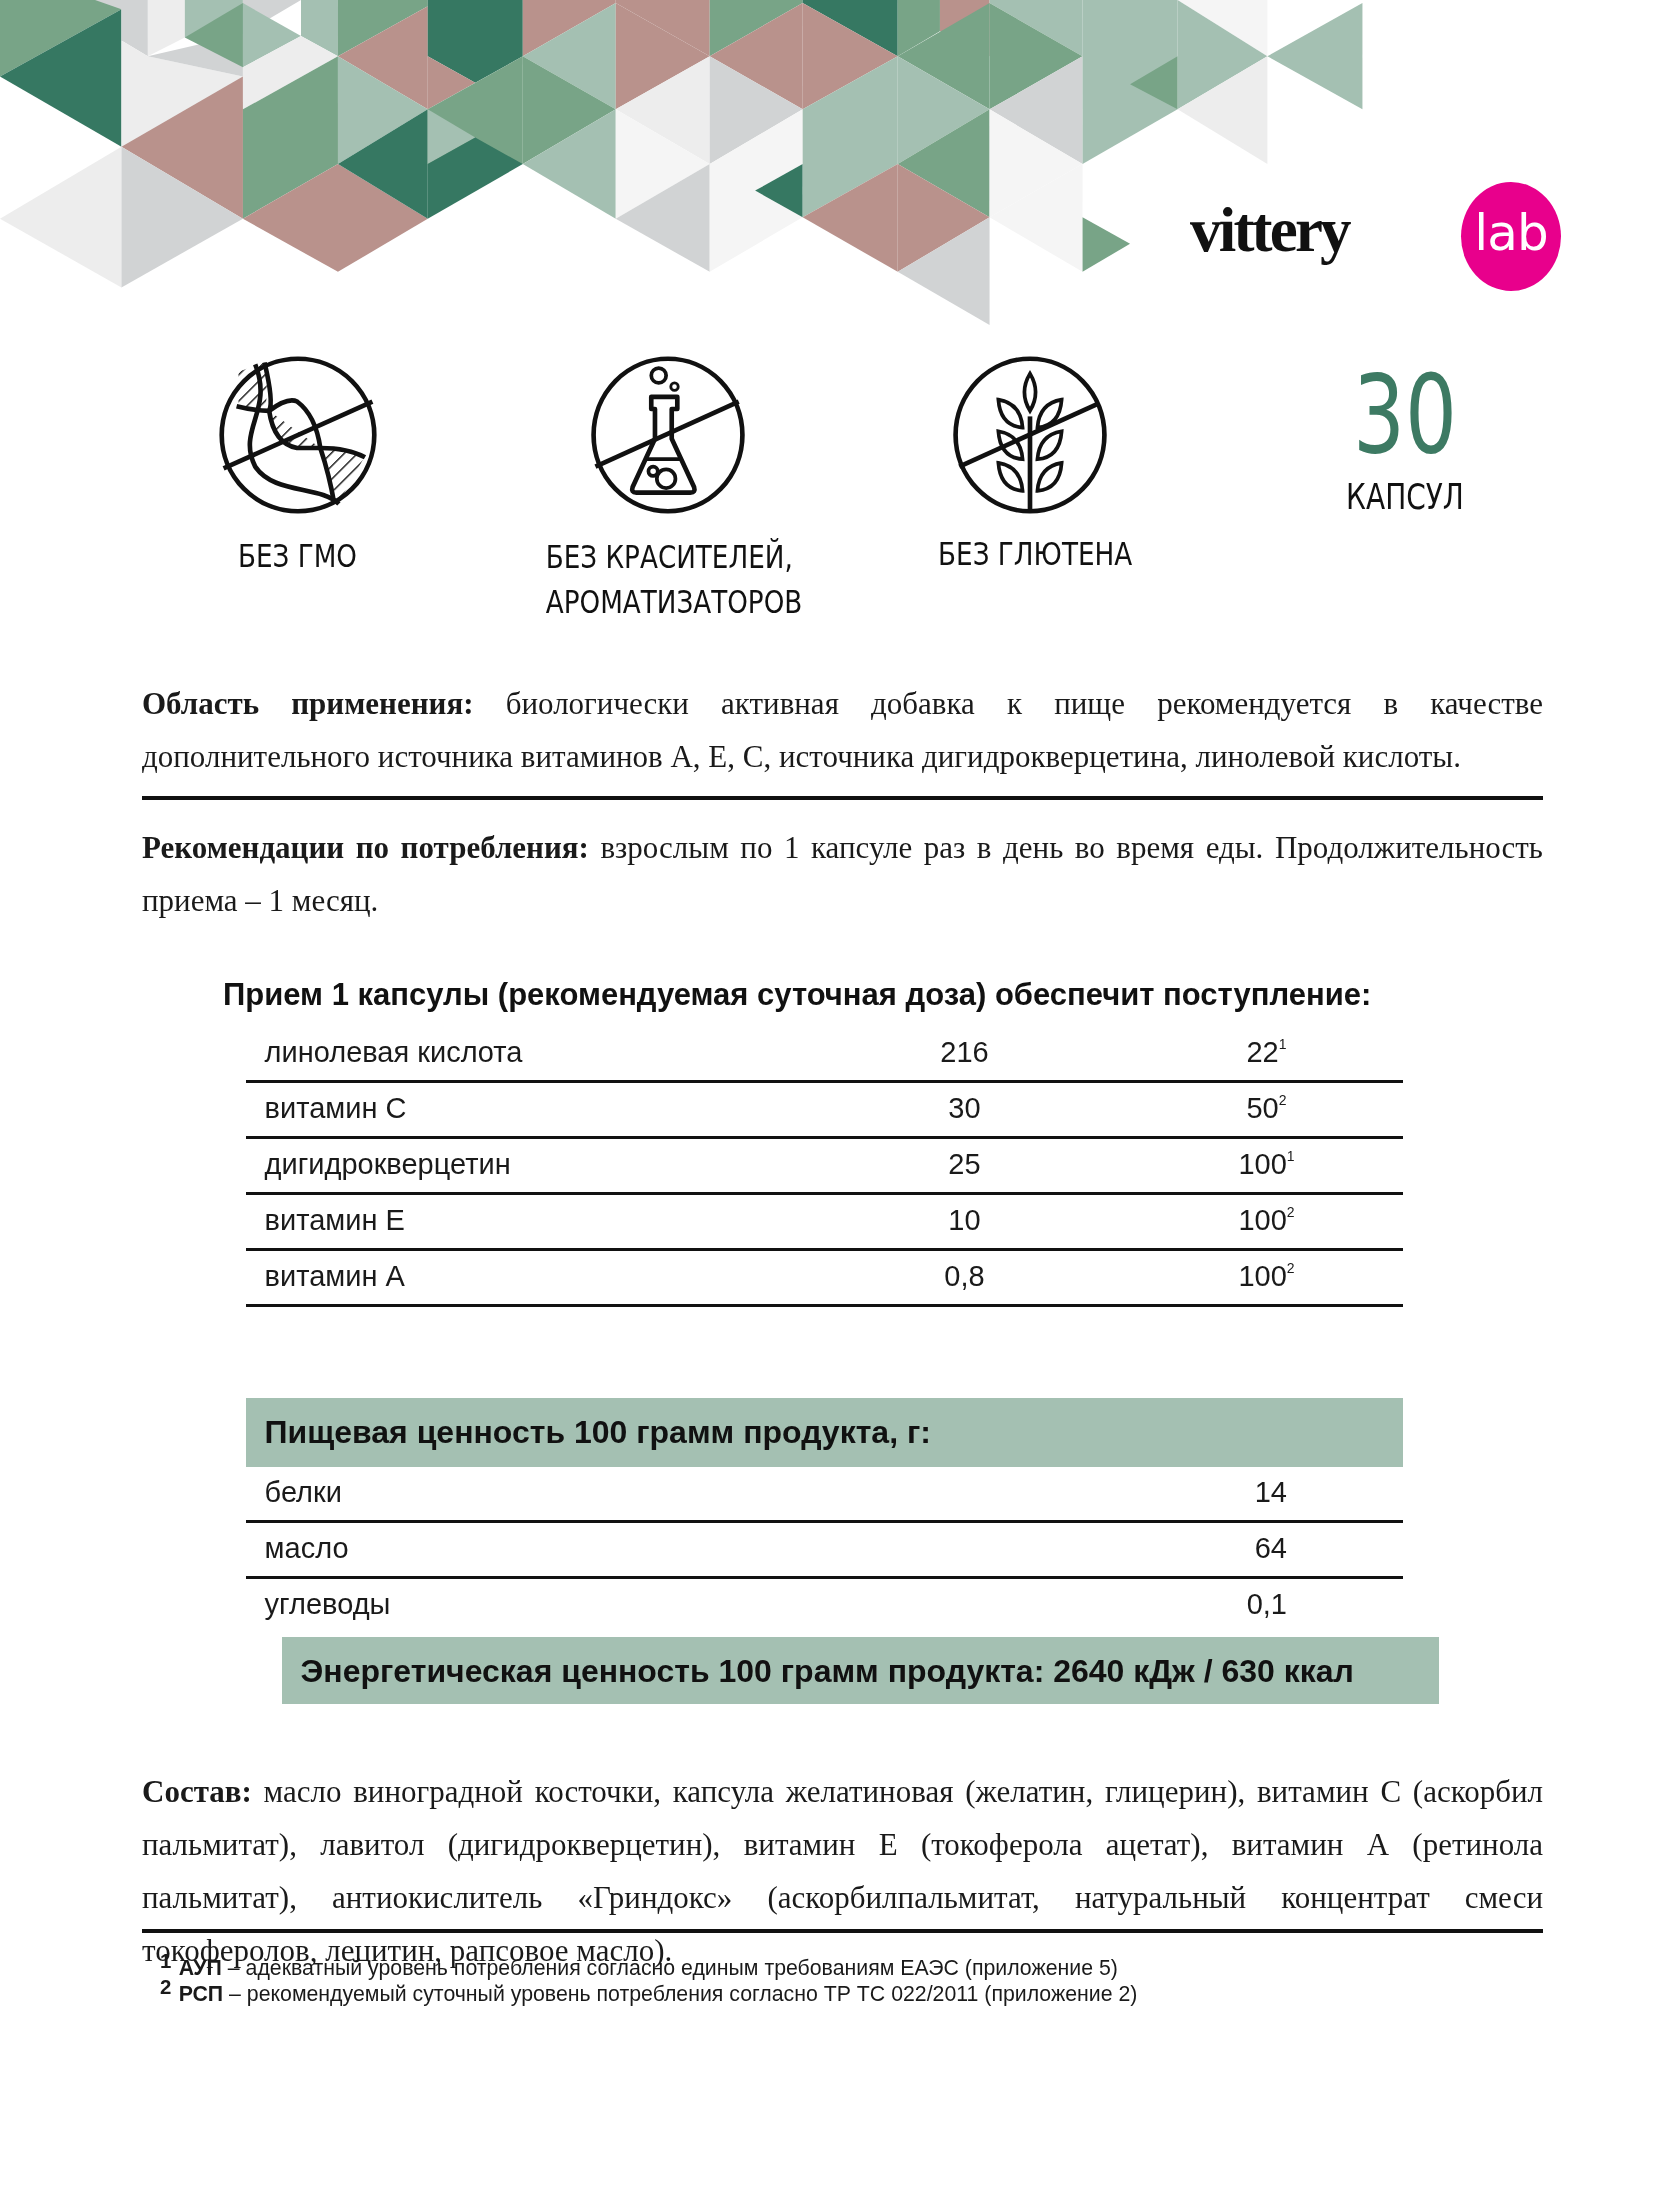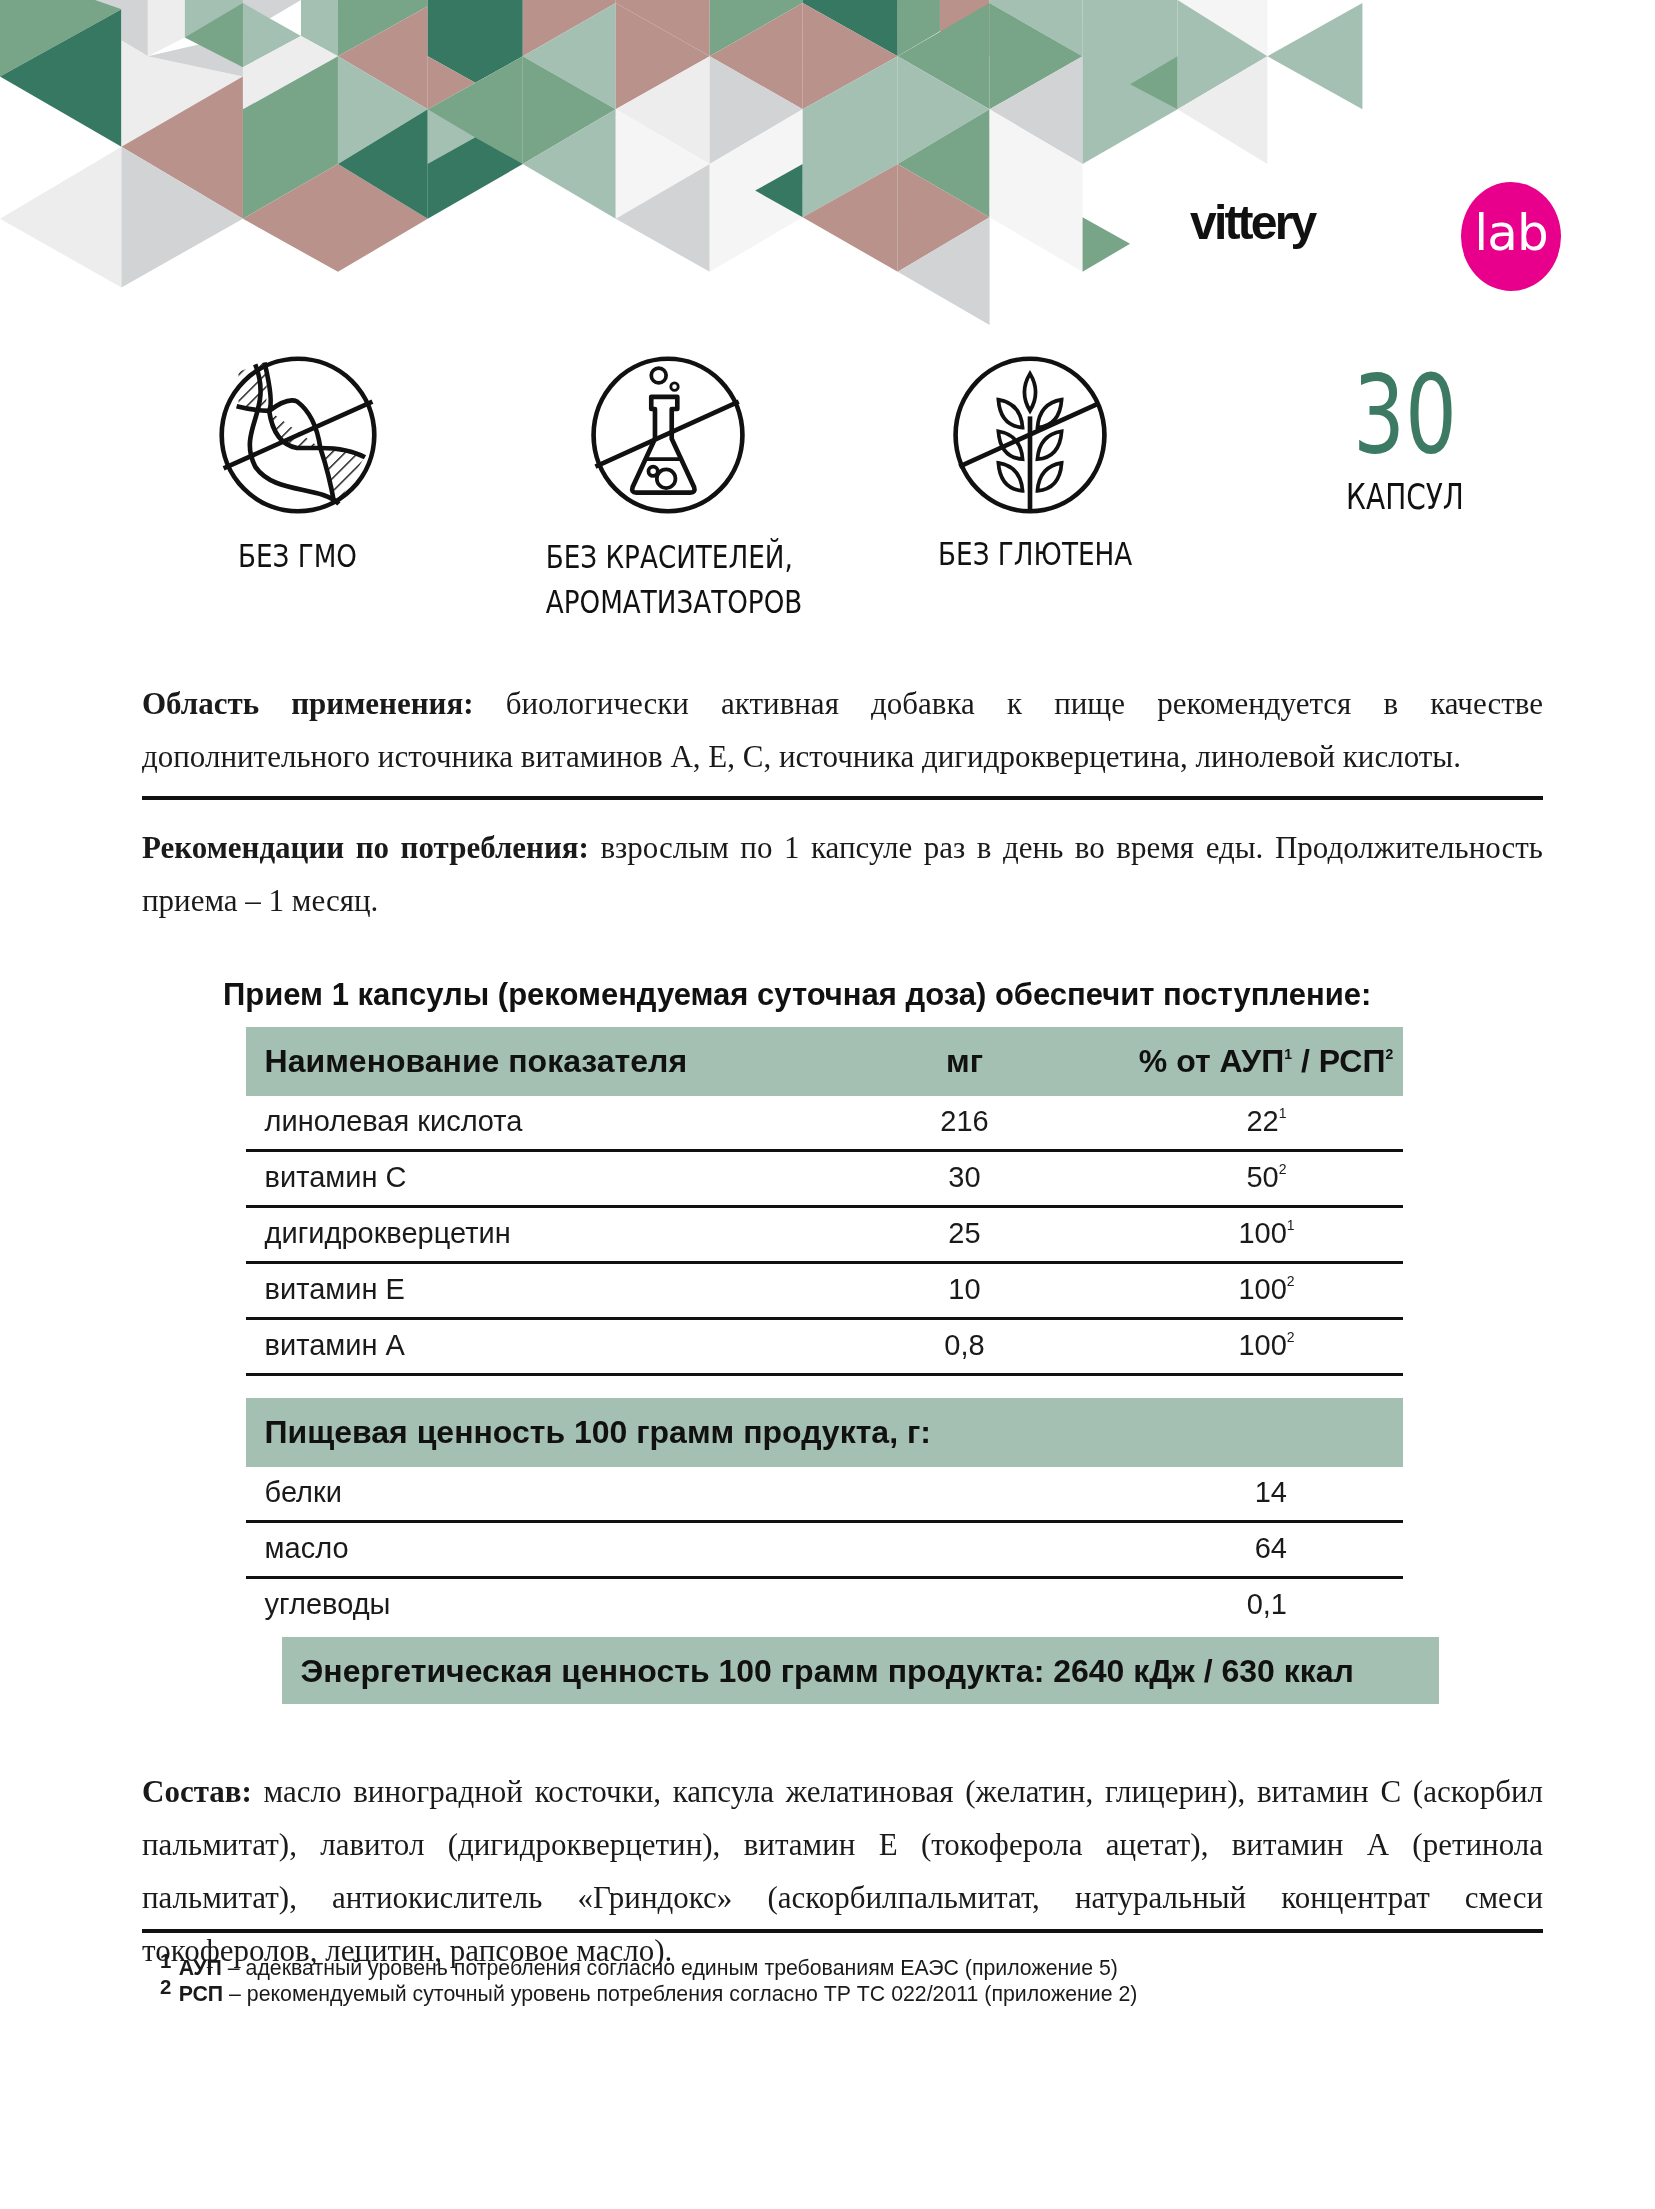--- a/index.html
+++ b/index.html
@@ -1,19 +1,19 @@
 <!DOCTYPE html>
 <html style="font-size:15px"><head>
 <meta charset="utf-8">
 <style>
   html, body { margin:0; padding:0; background:#ffffff; }
   body { width:1656px; height:2209px; position:relative; overflow:hidden; font-family:"Liberation Sans", sans-serif; color:#1a1a1a; }
   .pattern { position:absolute; left:0; top:0; width:1656px; height:325px; }
   .logo { position:absolute; left:1190px; top:182px; width:371px; height:111px; }
-  .logo-word { position:absolute; left:0; top:16.7px; font-family:Liberation Sans, sans-serif; font-weight:bold; font-size:48px; letter-spacing:-2.8px; color:#111; line-height:1; }
+  .logo-word { position:absolute; left:0; top:16.7px; font-family:Liberation Serif, serif; font-weight:bold; font-size:63px; letter-spacing:-2.8px; color:#111; line-height:1; }
   .logo-circle { position:absolute; left:271px; top:0px; width:100px; height:109px; border-radius:50%; background:#e8008c; }
   .logo-lab { position:absolute; left:0; top:26px; width:100px; text-align:center; color:#fff; font-family:"DejaVu Sans", sans-serif; font-size:50px; letter-spacing:-0.9px; line-height:1; }
 
   .badge { position:absolute; text-align:center; }
   .badge svg { display:block; margin:0 auto; }
   .badge-label { font-family:"DejaVu Sans", sans-serif; font-size:32px; line-height:45px; color:#111; transform:scaleX(0.82); transform-origin:center top; white-space:nowrap; }
   .count { position:absolute; left:1317px; top:360px; width:176px; text-align:center; }
   .count-num { font-family:"DejaVu Sans", sans-serif; font-size:109px; line-height:109px; color:#3d7a63; transform:scaleX(0.75); }
   .count-unit { font-family:"DejaVu Sans", sans-serif; font-size:35px; line-height:45px; color:#111; transform:scaleX(0.8); margin-top:5.6px; }
 
@@ -196,25 +196,20 @@
 </div>
 <div class="rule" style="top:796px;"></div>
 
 <div class="para" style="top:821px;">
   <b>Рекомендации по потребления:</b><span> взрослым по 1 капсуле  раз в день  во время еды. Продолжительность приема – 1 месяц.</span>
 </div>
 
 <div class="intro">Прием 1 капсулы (рекомендуемая суточная доза) обеспечит поступление:</div>
 
 <div class="tbl" style="top:1027px;">
-  <div class="thead">
-    <span class="c-name">Наименование показателя</span>
-    <span class="c-mg">мг</span>
-    <span style="left:881px; width:278px; text-align:center;"><span style="position:static">% от АУП</span><sup>1</sup><span style="position:static"> / РСП</span><sup>2</sup></span>
-  </div>
   <div class="trow">
     <span class="c-name">линолевая кислота</span>
     <span class="c-mg">216</span>
     <span class="c-pct"><span style="position:static">22</span><sup>1</sup></span>
   </div>
   <div class="trow">
     <span class="c-name">витамин С</span>
     <span class="c-mg">30</span>
     <span class="c-pct"><span style="position:static">50</span><sup>2</sup></span>
   </div>

